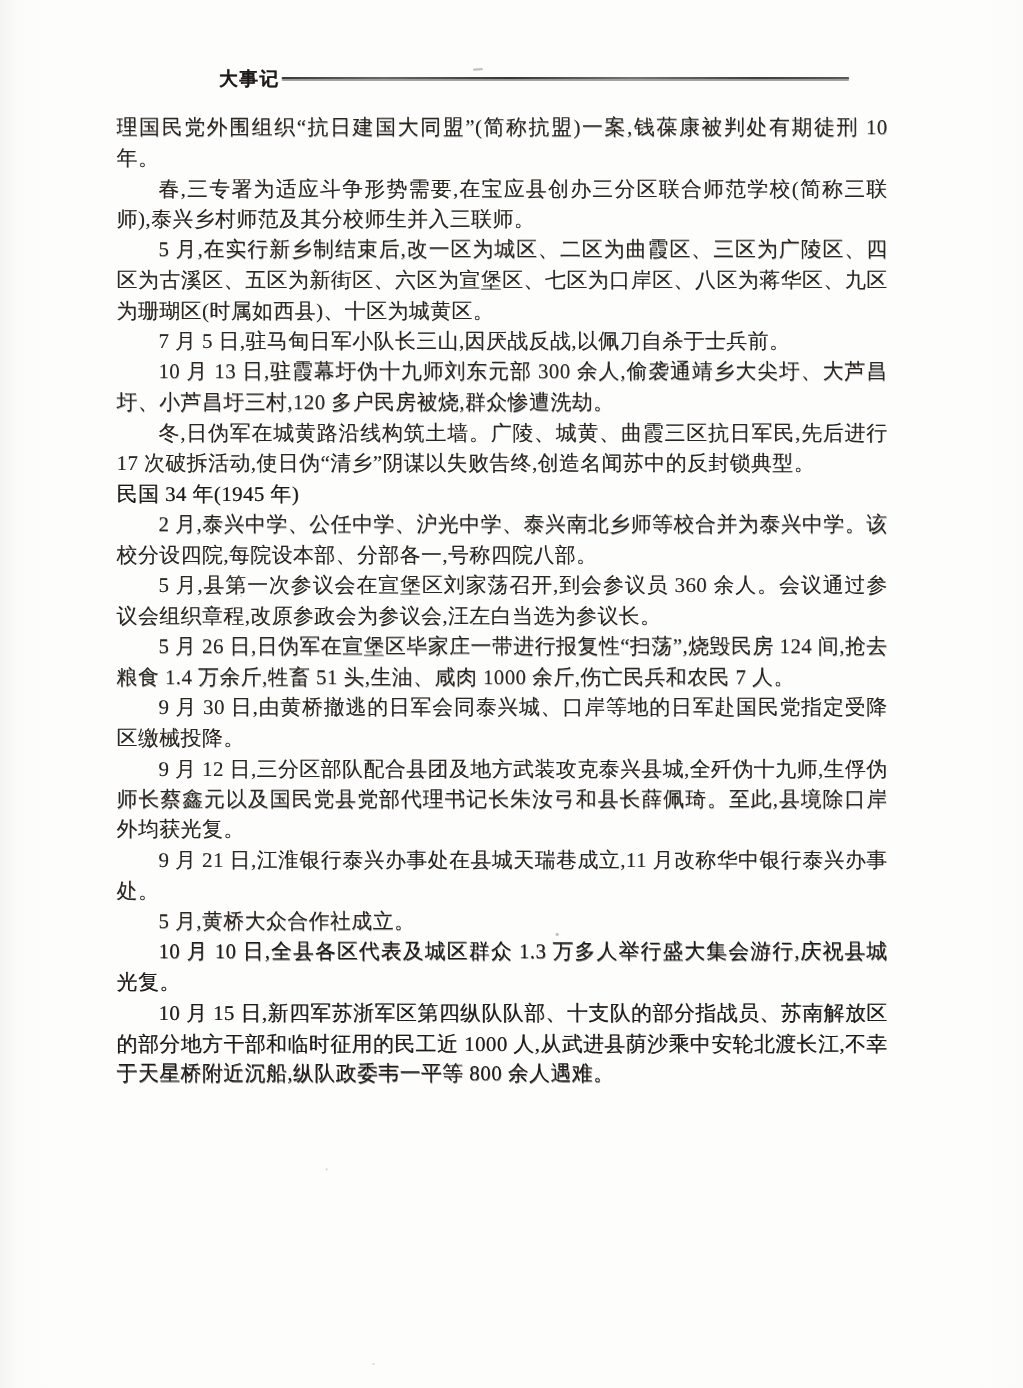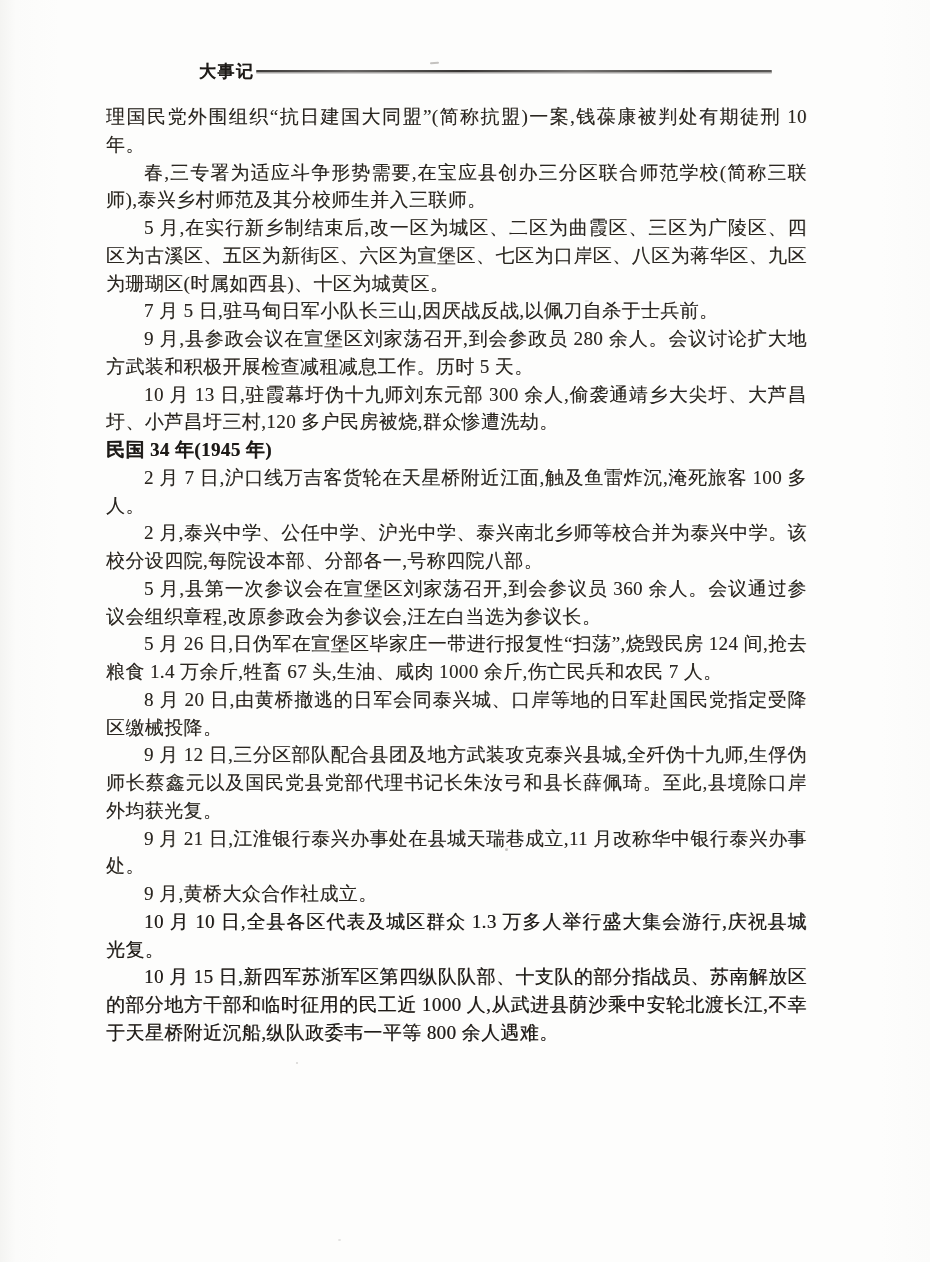--- a/index.html
+++ b/index.html
@@ -60,21 +60,21 @@
   .body-text p {
     margin: 0;
     padding: 0;
     text-indent: 2em;
   }
   .body-text p.no-indent {
     text-indent: 0;
   }
   .body-text p.year-heading {
     text-indent: 0;
-    font-weight: bold;
+    font-weight: normal;
     color: #1c1916;
     text-shadow: 0.4px 0.4px 0.4px rgba(30,27,24,0.6);
   }
   .body-text p.ink-heavy {
     color: #1f1b17;
     text-shadow: 0.45px 0.45px 0.4px rgba(40,36,32,0.6);
   }
   
   .speck {
     position: absolute;
@@ -92,31 +92,30 @@
 <div class="page">
 
   <span class="header-title">大事记</span>
   <div class="header-rule"></div>
 
   <div class="body-text">
     <p class="no-indent">理国民党外围组织“抗日建国大同盟”(简称抗盟)一案,钱葆康被判处有期徒刑 10 年。</p>
     <p>春,三专署为适应斗争形势需要,在宝应县创办三分区联合师范学校(简称三联师),泰兴乡村师范及其分校师生并入三联师。</p>
     <p>5 月,在实行新乡制结束后,改一区为城区、二区为曲霞区、三区为广陵区、四区为古溪区、五区为新街区、六区为宣堡区、七区为口岸区、八区为蒋华区、九区为珊瑚区(时属如西县)、十区为城黄区。</p>
     <p>7 月 5 日,驻马甸日军小队长三山,因厌战反战,以佩刀自杀于士兵前。</p>
-    <p>9 月,县参政会议在宣堡区刘家荡召开,到会参政员 280 余人。会议讨论扩大地方武装和积极开展检查减租减息工作。历时 5 天。</p>
     <p>10 月 13 日,驻霞幕圩伪十九师刘东元部 300 余人,偷袭通靖乡大尖圩、大芦昌圩、小芦昌圩三村,120 多户民房被烧,群众惨遭洗劫。</p>
+    <p>冬,日伪军在城黄路沿线构筑土墙。广陵、城黄、曲霞三区抗日军民,先后进行 17 次破拆活动,使日伪“清乡”阴谋以失败告终,创造名闻苏中的反封锁典型。</p>
     <p class="year-heading">民国 34 年(1945 年)</p>
-    <p>2 月 7 日,沪口线万吉客货轮在天星桥附近江面,触及鱼雷炸沉,淹死旅客 100 多人。</p>
     <p>2 月,泰兴中学、公任中学、沪光中学、泰兴南北乡师等校合并为泰兴中学。该校分设四院,每院设本部、分部各一,号称四院八部。</p>
     <p>5 月,县第一次参议会在宣堡区刘家荡召开,到会参议员 360 余人。会议通过参议会组织章程,改原参政会为参议会,汪左白当选为参议长。</p>
-    <p>5 月 26 日,日伪军在宣堡区毕家庄一带进行报复性“扫荡”,烧毁民房 124 间,抢去粮食 1.4 万余斤,牲畜 67 头,生油、咸肉 1000 余斤,伤亡民兵和农民 7 人。</p>
-    <p>8 月 20 日,由黄桥撤逃的日军会同泰兴城、口岸等地的日军赴国民党指定受降区缴械投降。</p>
+    <p>5 月 26 日,日伪军在宣堡区毕家庄一带进行报复性“扫荡”,烧毁民房 124 间,抢去粮食 1.4 万余斤,牲畜 51 头,生油、咸肉 1000 余斤,伤亡民兵和农民 7 人。</p>
+    <p>9 月 30 日,由黄桥撤逃的日军会同泰兴城、口岸等地的日军赴国民党指定受降区缴械投降。</p>
     <p>9 月 12 日,三分区部队配合县团及地方武装攻克泰兴县城,全歼伪十九师,生俘伪师长蔡鑫元以及国民党县党部代理书记长朱汝弓和县长薛佩琦。至此,县境除口岸外均获光复。</p>
     <p>9 月 21 日,江淮银行泰兴办事处在县城天瑞巷成立,11 月改称华中银行泰兴办事处。</p>
-    <p>9 月,黄桥大众合作社成立。</p>
+    <p>5 月,黄桥大众合作社成立。</p>
     <p class="ink-heavy">10 月 10 日,全县各区代表及城区群众 1.3 万多人举行盛大集会游行,庆祝县城光复。</p>
     <p class="ink-heavy">10 月 15 日,新四军苏浙军区第四纵队队部、十支队的部分指战员、苏南解放区的部分地方干部和临时征用的民工近 1000 人,从武进县荫沙乘中安轮北渡长江,不幸于天星桥附近沉船,纵队政委韦一平等 800 余人遇难。</p>
   </div>
 
   <div class="speck dash" style="left:430px; top:62px; width:9px; height:2px;"></div>
   <div class="speck" style="left:505px; top:848px; width:3px; height:3px;"></div>
   <div class="speck" style="left:296px; top:1062px; width:2px; height:2px; opacity:.7;"></div>
   <div class="speck" style="left:757px; top:122px; width:2px; height:2px; opacity:.5;"></div>
   <div class="speck" style="left:218px; top:541px; width:2px; height:2px; opacity:.55;"></div>
   <div class="speck dash" style="left:585px; top:300px; width:4px; height:2px; opacity:.4;"></div>

